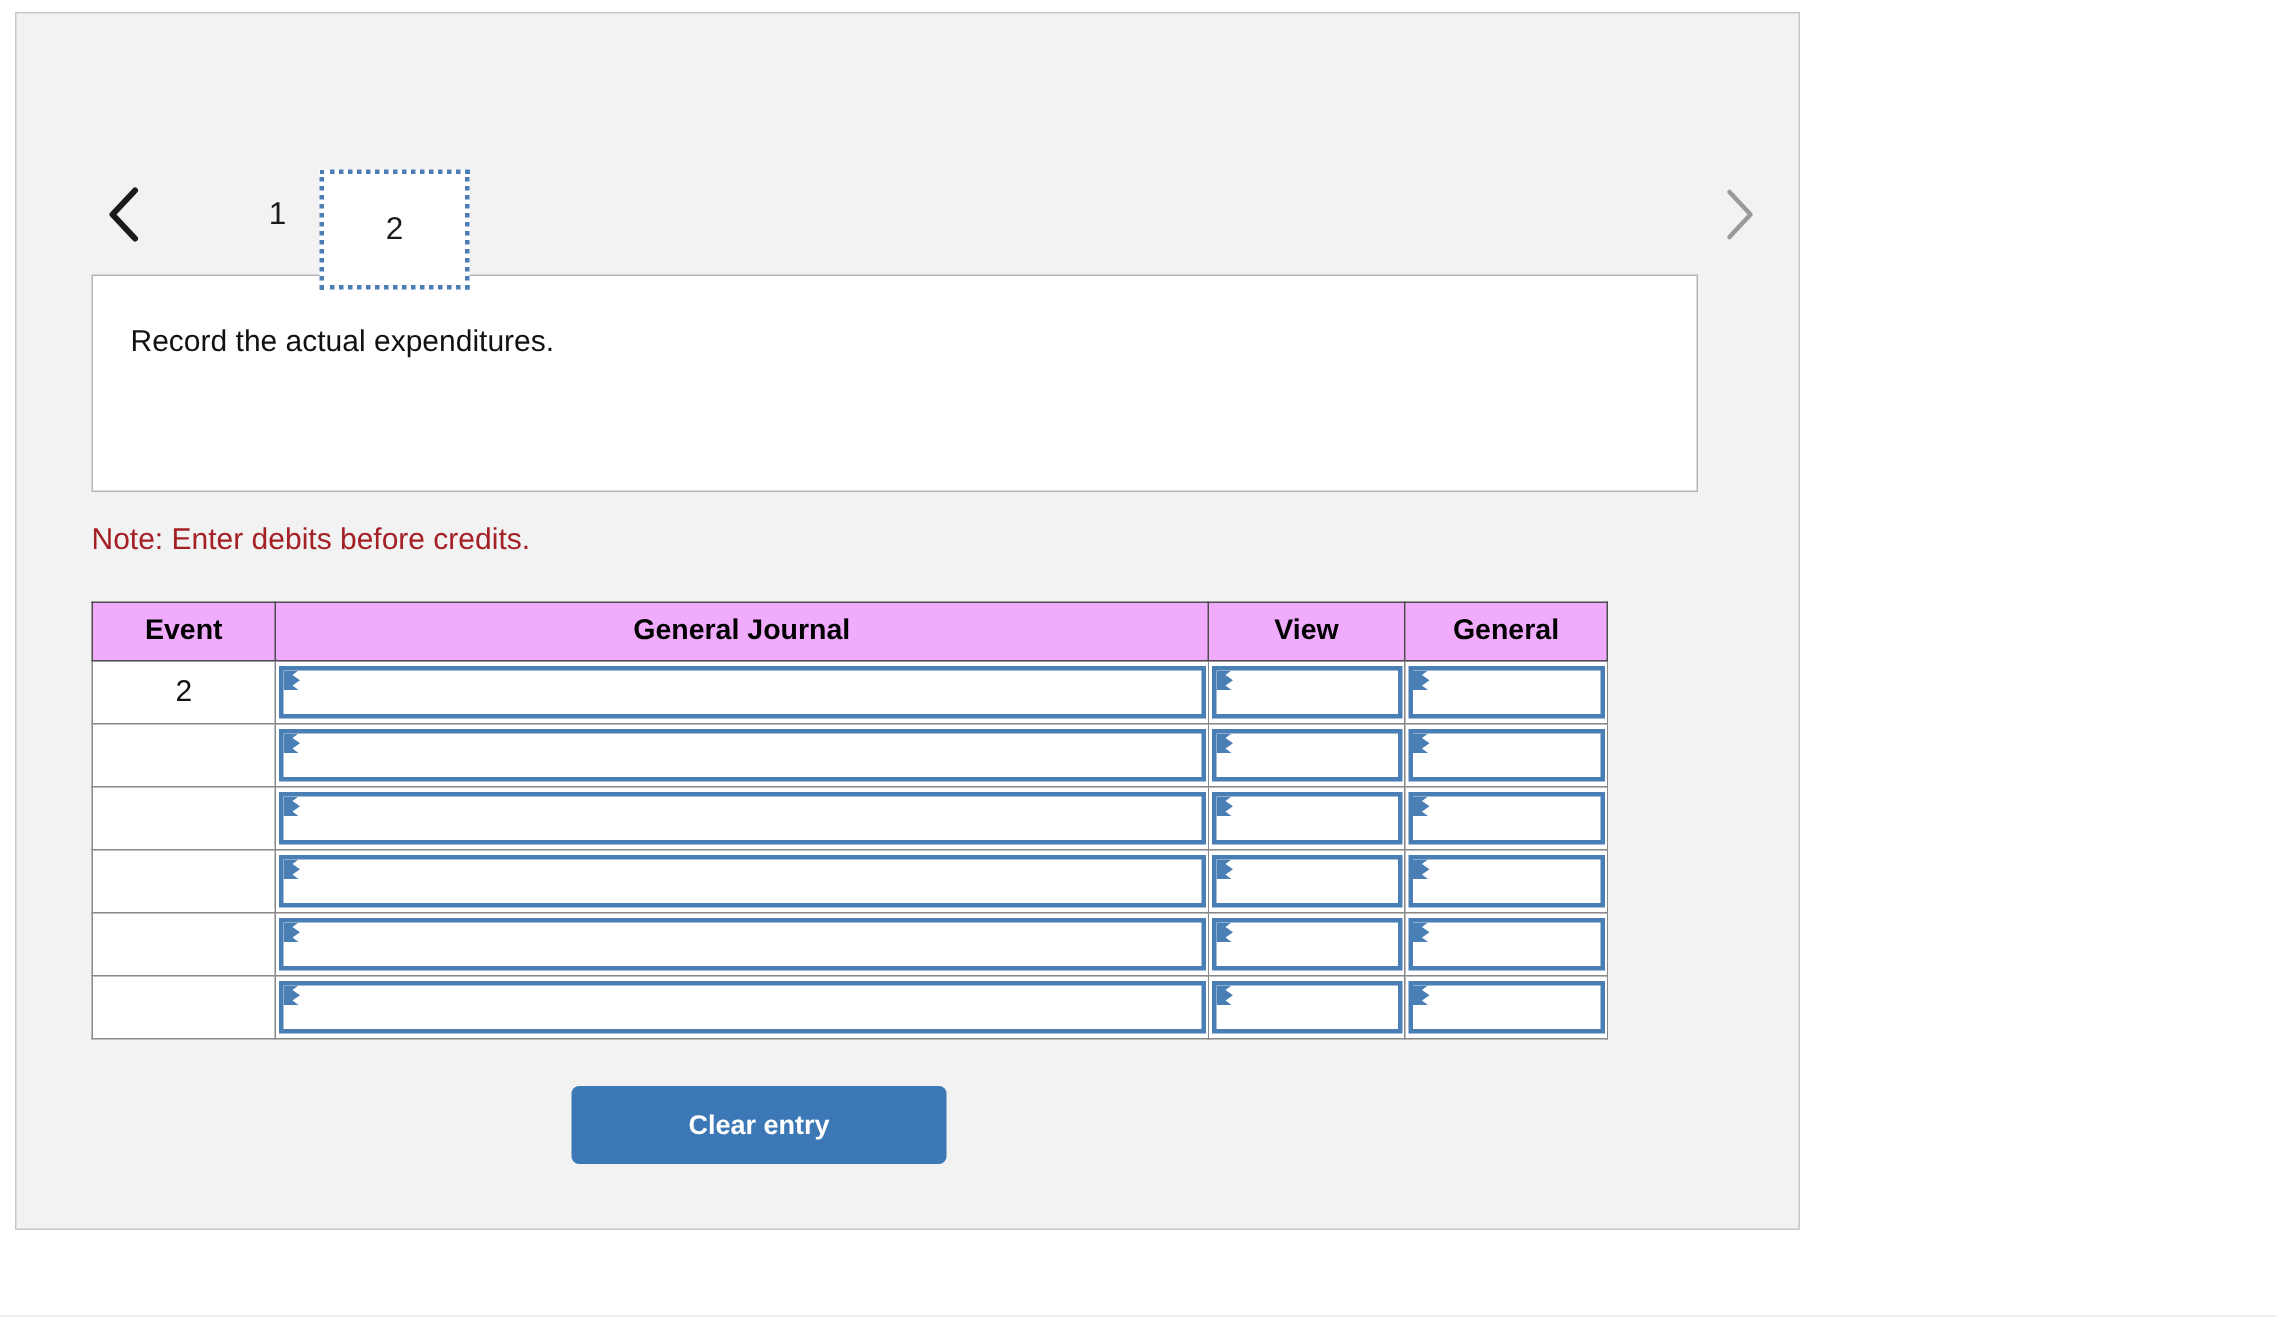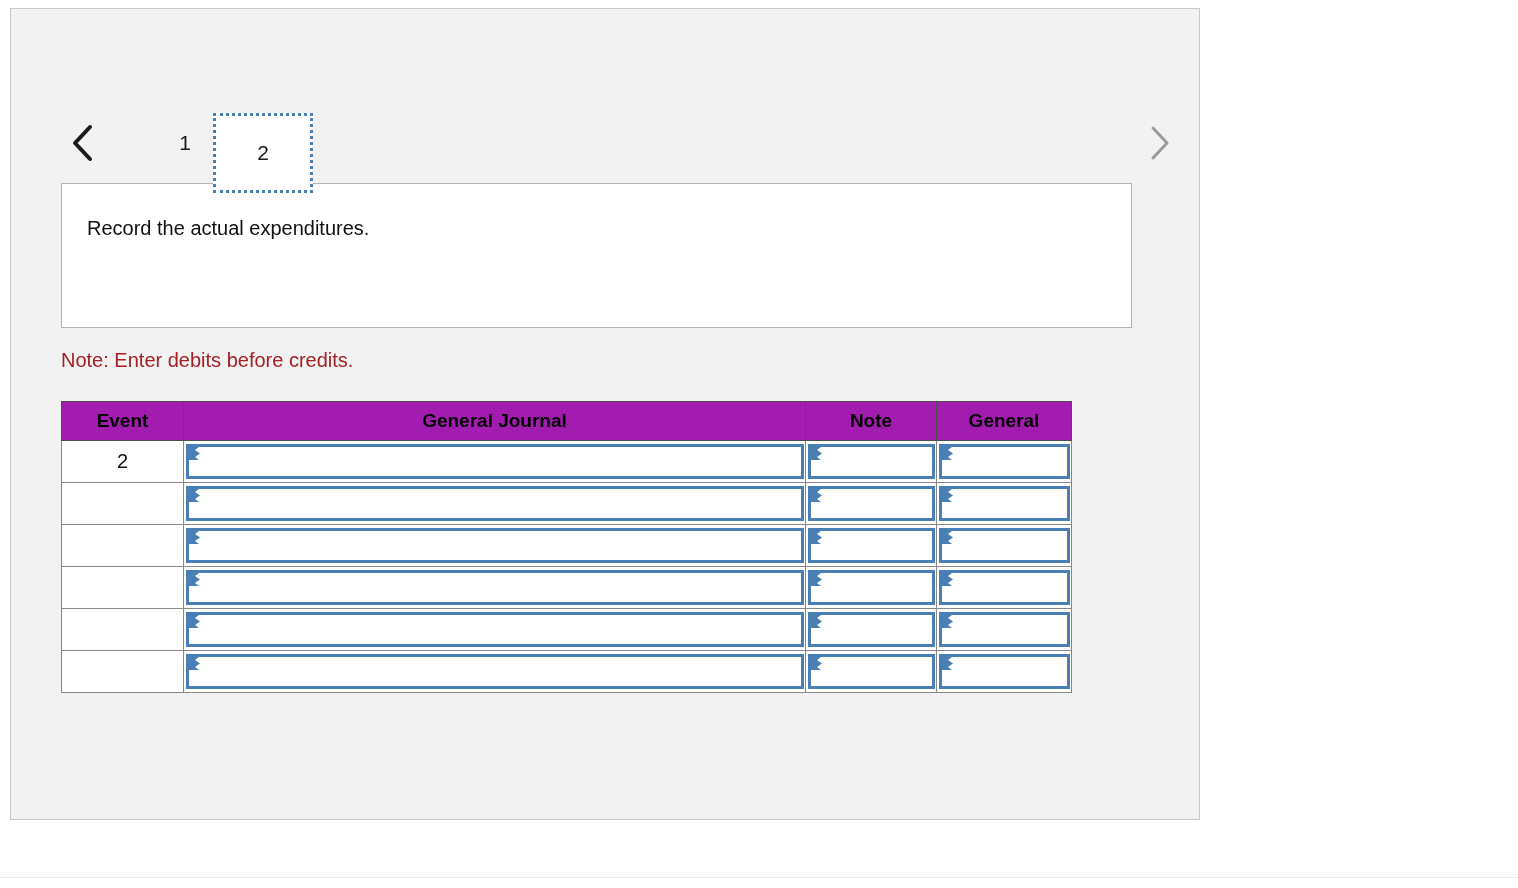--- a/index.html
+++ b/index.html
@@ -126,21 +126,21 @@
 
   
   #journal-table {
     position: absolute;
     left: 50px;
     top: 392px;
     border-collapse: collapse;
     table-layout: fixed;
   }
   #journal-table th {
-    background: #a21caf;
+    background: #f0abfc;
     border: 1px solid #4d4d4d;
     font-size: 19px;
     font-weight: bold;
     color: #000000;
     height: 38px;
     padding: 0;
     text-align: center;
   }
   #journal-table td {
     border: 1px solid #888888;
@@ -260,21 +260,21 @@
     <colgroup>
       <col class="col-event">
       <col class="col-journal">
       <col class="col-debit">
       <col class="col-credit">
     </colgroup>
     <thead>
       <tr>
         <th>Event</th>
         <th>General Journal</th>
-        <th>Note</th>
+        <th>View</th>
         <th>General</th>
       </tr>
     </thead>
     <tbody id="journal-body">
         <tr>
           <td class="event-cell">2</td>
           <td class="field-cell">
             <div class="field-box">
               <span class="field-flag">
                 <svg width="12" height="13" viewBox="0 0 12 13">
@@ -448,15 +448,16 @@
                 <svg width="12" height="13" viewBox="0 0 12 13">
                   <path d="M0,0 L10,0 L6,3 L11,6.5 L6,10 L10,13 L0,13 Z" fill="#4a7fb5"></path>
                 </svg>
               </span>
             </div>
           </td>
         </tr>
       </tbody>
   </table>
 
+  <button class="action-btn" id="btn-clear-entry">Clear entry</button>
 </div>
 
 <div id="bottom-divider"></div>
 
 </body></html>

